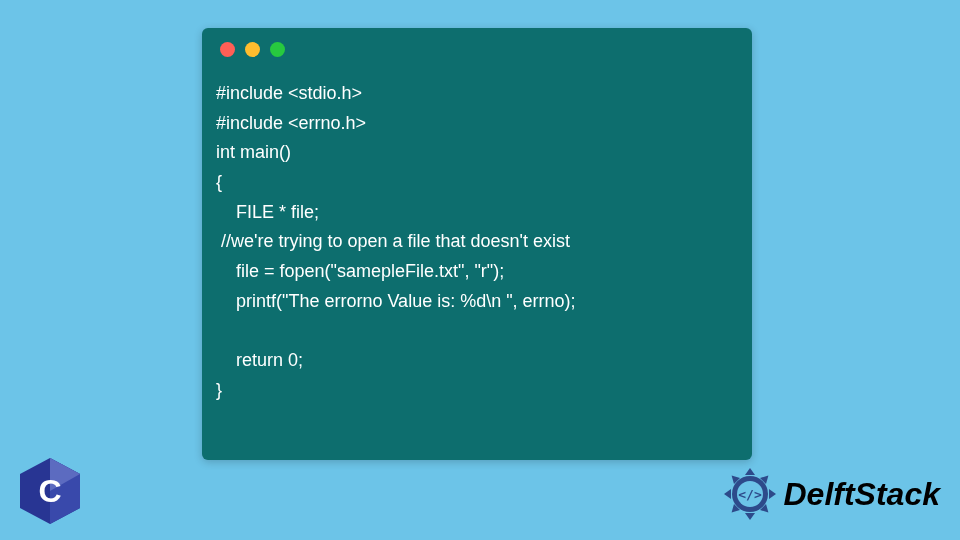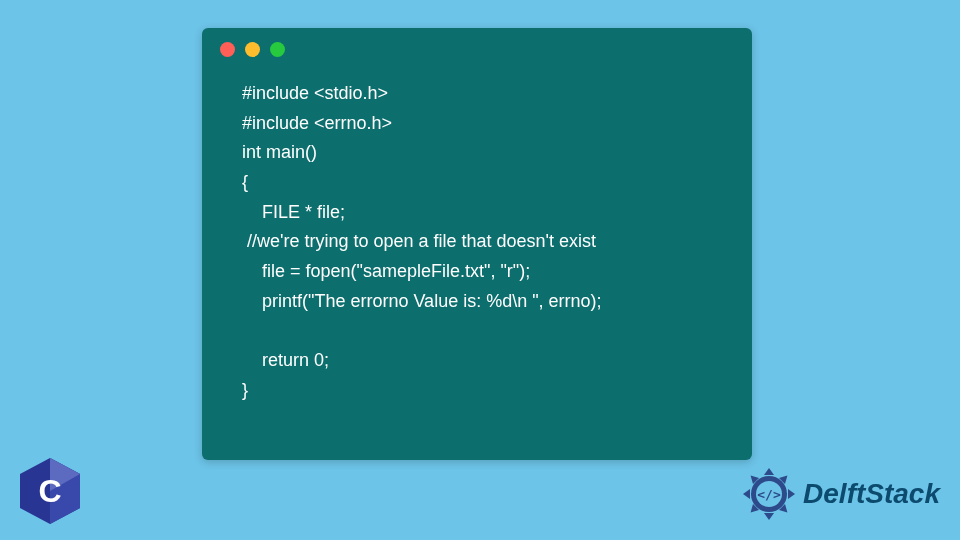--- a/index.html
+++ b/index.html
@@ -32,21 +32,21 @@
     }
     .window-dot {
       width: 15px;
       height: 15px;
       border-radius: 50%;
     }
     .dot-red { background: #ff5f56; }
     .dot-yellow { background: #ffbd2e; }
     .dot-green { background: #27c93f; }
     .code-content {
-      padding: 12px 28px 20px 40px;
+      padding: 12px 28px 20px 14px;
       color: #ffffff;
       font-size: 18px;
       line-height: 1.65;
       font-family: Arial, Helvetica, sans-serif;
       white-space: pre;
     }
     .c-logo {
       position: absolute;
       left: 20px;
       bottom: 16px;
@@ -59,23 +59,23 @@
       bottom: 18px;
       display: flex;
       align-items: center;
       gap: 6px;
     }
     .delft-logo svg {
       width: 56px;
       height: 56px;
     }
     .delft-text {
-      font-size: 28px;
+      font-size: 32px;
       font-weight: 600;
-      color: #0c4a6e;
+      color: #000000;
       font-style: italic;
     }
   </style>
 </head>
 <body>
 
 <div class="code-window">
   <div class="window-controls">
     <div class="window-dot dot-red"></div>
     <div class="window-dot dot-yellow"></div>

